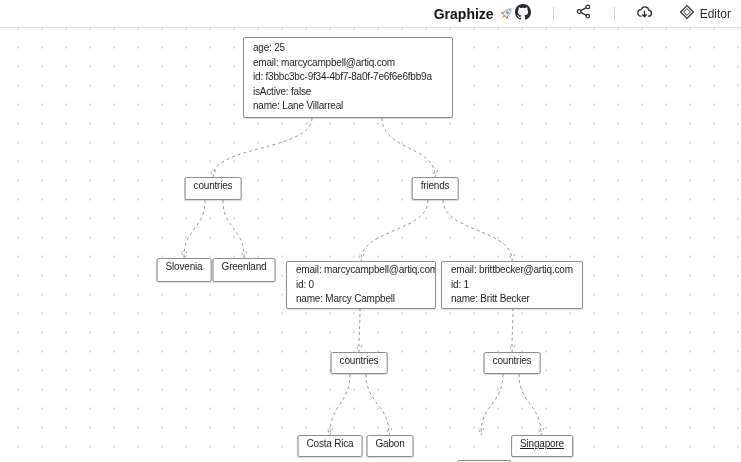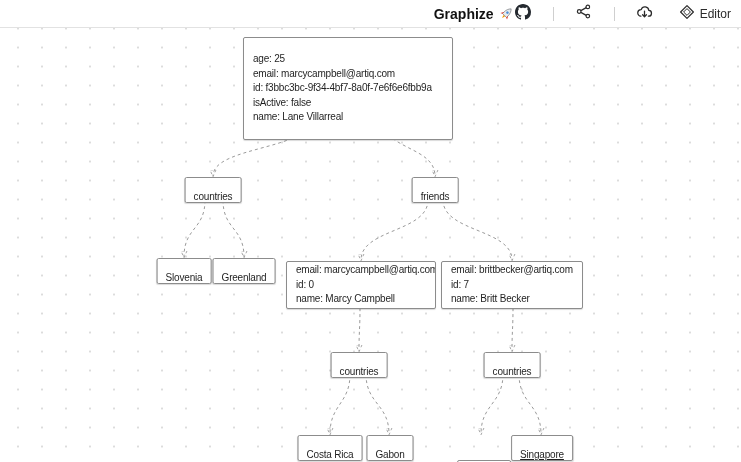--- a/index.html
+++ b/index.html
@@ -31,21 +31,21 @@
   .edges{position:absolute;left:0;top:0;pointer-events:none;z-index:1;}
   .edges path{fill:none;stroke:#9a9a9a;stroke-width:1;stroke-dasharray:3 3;}
   
   .node{
     position:absolute;z-index:2;transform:translateX(-50%);
     background:#ffffff;border:1px solid #8c8c8c;border-radius:2px;
     box-shadow:0 1px 1px rgba(0,0,0,.15);
     box-sizing:border-box;color:#1f1f1f;font-size:10px;letter-spacing:-0.2px;
     white-space:nowrap;cursor:pointer;
   }
-  .node.leaf{padding:12px 8px;line-height:14px;text-align:center;}
+  .node.leaf{padding:1px 8px;line-height:14px;text-align:center;}
   .node.multi{display:flex;flex-direction:column;justify-content:center;padding:4px 9px;overflow:hidden;text-align:left;}
   .node.multi .ln{line-height:14.5px;}
 </style>
 </head>
 <body>
 
 <div class="header">
   <div class="title">
     <span>Graphize</span>
     <span class="rocket">
@@ -115,21 +115,21 @@
   <path d="M428,200 C428,232 361,229 361,260" marker-end="url(#arrow)"></path>
   <path d="M443,200 C443,232 512,229 512,260" marker-end="url(#arrow)"></path>
   <path d="M360,308 C360,328 359,331 359,351" marker-end="url(#arrow)"></path>
   <path d="M513,308 C513,328 512,331 512,351" marker-end="url(#arrow)"></path>
   <path d="M350,374 C350,404 330,404 330,434" marker-end="url(#arrow)"></path>
   <path d="M366,374 C366,404 389,404 389,434" marker-end="url(#arrow)"></path>
   <path d="M503,374 C503,404 481,404 481,434" marker-end="url(#arrow)"></path>
   <path d="M519,374 C519,404 541,404 541,434" marker-end="url(#arrow)"></path>
 </svg>
 
-<div class="node multi" style="left:348px;top:37px;width:210px;height:103px;">
+<div class="node multi" style="left:348px;top:37px;width:210px;height:81px;">
   <div class="ln">age: 25</div>
   <div class="ln">email: marcycampbell@artiq.com</div>
   <div class="ln">id: f3bbc3bc-9f34-4bf7-8a0f-7e6f6e6fbb9a</div>
   <div class="ln">isActive: false</div>
   <div class="ln">name: Lane Villarreal</div>
 </div>
 
 <div class="node leaf" style="left:213px;top:177px;height:23px;">countries</div>
 <div class="node leaf" style="left:435px;top:177px;height:23px;">friends</div>
 
@@ -137,21 +137,21 @@
 <div class="node leaf" style="left:244px;top:258px;height:24px;">Greenland</div>
 
 <div class="node multi" style="left:361px;top:261px;width:150px;height:48px;">
   <div class="ln">email: marcycampbell@artiq.com</div>
   <div class="ln">id: 0</div>
   <div class="ln">name: Marcy Campbell</div>
 </div>
 
 <div class="node multi" style="left:512px;top:261px;width:142px;height:48px;">
   <div class="ln">email: brittbecker@artiq.com</div>
-  <div class="ln">id: 7</div>
+  <div class="ln">id: 1</div>
   <div class="ln">name: Britt Becker</div>
 </div>
 
 <div class="node leaf" style="left:359px;top:352px;height:22px;">countries</div>
 <div class="node leaf" style="left:512px;top:352px;height:22px;">countries</div>
 
 <div class="node leaf" style="left:330px;top:435px;height:22px;">Costa Rica</div>
 <div class="node leaf" style="left:390px;top:435px;height:22px;">Gabon</div>
 <div class="node leaf" style="left:484px;top:416px;height:40px;margin-top:44px;">Jamaica</div>
 <div class="node leaf" style="left:542px;top:435px;height:22px;text-decoration:underline;">Singapore</div>

